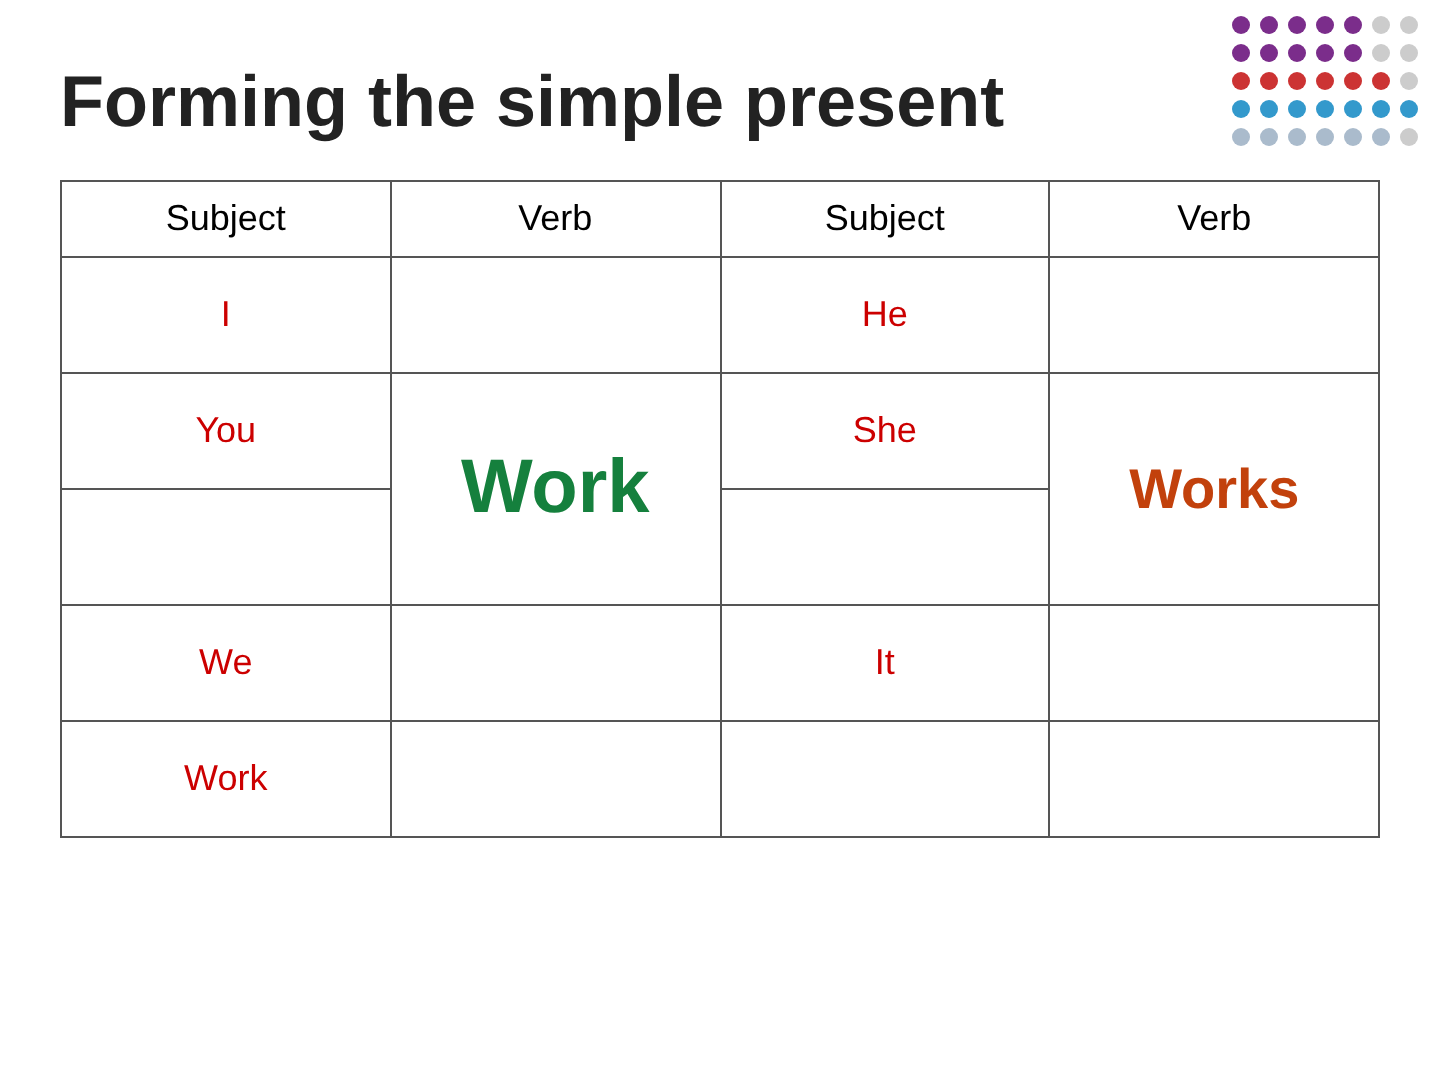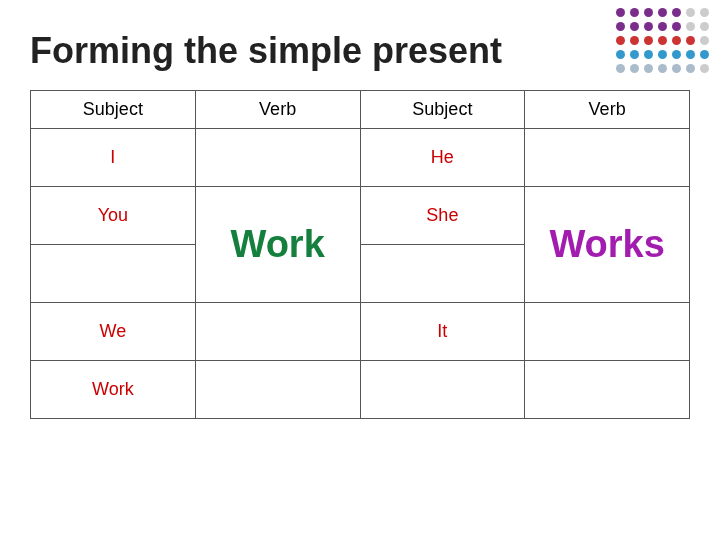--- a/index.html
+++ b/index.html
@@ -56,23 +56,23 @@
     }
 
     .verb-cell-green {
       font-size: 38px;
       font-weight: bold;
       color: #15803d;
       text-align: right;
     }
 
     .verb-cell-green-works {
-      font-size: 38px;
+      font-size: 28px;
       font-weight: bold;
-      color: #a21caf;
+      color: #c2410c;
     }
 
     .subject-red {
       color: #cc0000;
       font-size: 18px;
     }
 
     
     .dot-grid {
       position: absolute;

